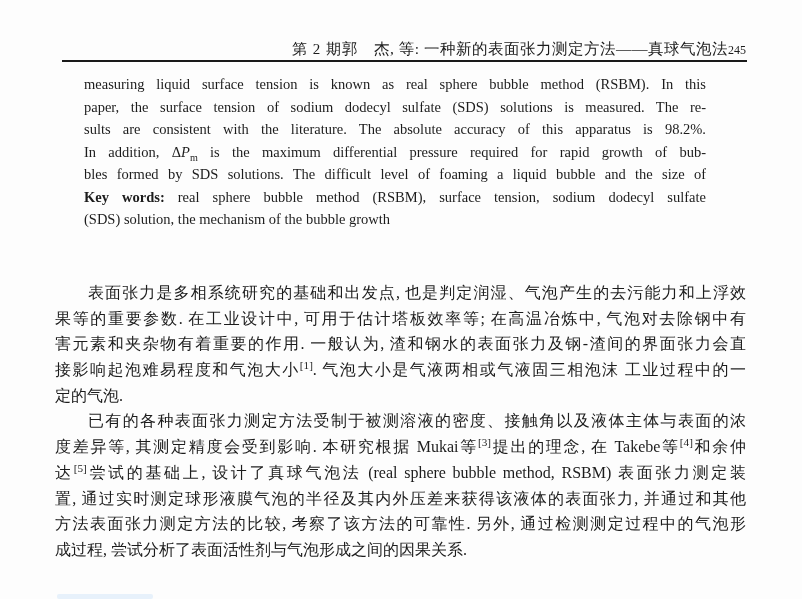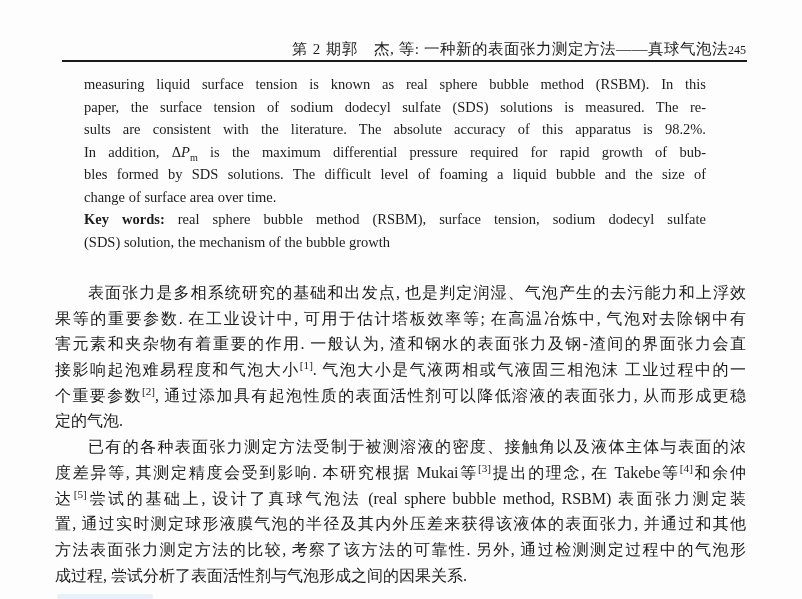--- a/index.html
+++ b/index.html
@@ -63,32 +63,30 @@
   </div>
 
   <div class="rule"></div>
 
   <div class="abstract">
       <div class="tline fill"><span>measuring liquid surface tension is known as real sphere bubble method (RSBM). In this</span></div>
       <div class="tline fill"><span>paper, the surface tension of sodium dodecyl sulfate (SDS) solutions is measured. The re-</span></div>
       <div class="tline fill"><span>sults are consistent with the literature. The absolute accuracy of this apparatus is 98.2%.</span></div>
       <div class="tline fill"><span>In addition, Δ</span><span class="seg-i">P</span><span class="seg-sub">m</span><span> is the maximum differential pressure required for rapid growth of bub-</span></div>
       <div class="tline fill"><span>bles formed by SDS solutions. The difficult level of foaming a liquid bubble and the size of</span></div>
-      <div class="tline"><span>change of surface area over time.</span></div>
       <div class="tline fill"><span class="seg-b">Key words:</span><span> real sphere bubble method (RSBM), surface tension, sodium dodecyl sulfate</span></div>
       <div class="tline"><span>(SDS) solution, the mechanism of the bubble growth</span></div>
     </div>
 
   <div class="bodytext">
     <div class="para">
         <div class="tline fill indent"><span>表面张力是多相系统研究的基础和出发点, 也是判定润湿、气泡产生的去污能力和上浮效</span></div>
         <div class="tline fill"><span>果等的重要参数. 在工业设计中, 可用于估计塔板效率等; 在高温冶炼中, 气泡对去除钢中有</span></div>
         <div class="tline fill"><span>害元素和夹杂物有着重要的作用. 一般认为, 渣和钢水的表面张力及钢-渣间的界面张力会直</span></div>
         <div class="tline fill"><span>接影响起泡难易程度和气泡大小</span><span class="seg-sup">[1]</span><span>. 气泡大小是气液两相或气液固三相泡沫 工业过程中的一</span></div>
-        <div class="tline fill"><span>个重要参数</span><span class="seg-sup">[2]</span><span>, 通过添加具有起泡性质的表面活性剂可以降低溶液的表面张力, 从而形成更稳</span></div>
         <div class="tline"><span>定的气泡.</span></div>
       </div>
     <div class="para">
         <div class="tline fill indent"><span>已有的各种表面张力测定方法受制于被测溶液的密度、接触角以及液体主体与表面的浓</span></div>
         <div class="tline fill"><span>度差异等, 其测定精度会受到影响. 本研究根据 Mukai等</span><span class="seg-sup">[3]</span><span>提出的理念, 在 Takebe等</span><span class="seg-sup">[4]</span><span>和余仲</span></div>
         <div class="tline fill"><span>达</span><span class="seg-sup">[5]</span><span>尝试的基础上, 设计了真球气泡法 (real sphere bubble method, RSBM) 表面张力测定装</span></div>
         <div class="tline fill"><span>置, 通过实时测定球形液膜气泡的半径及其内外压差来获得该液体的表面张力, 并通过和其他</span></div>
         <div class="tline fill"><span>方法表面张力测定方法的比较, 考察了该方法的可靠性. 另外, 通过检测测定过程中的气泡形</span></div>
         <div class="tline"><span>成过程, 尝试分析了表面活性剂与气泡形成之间的因果关系.</span></div>
       </div>

